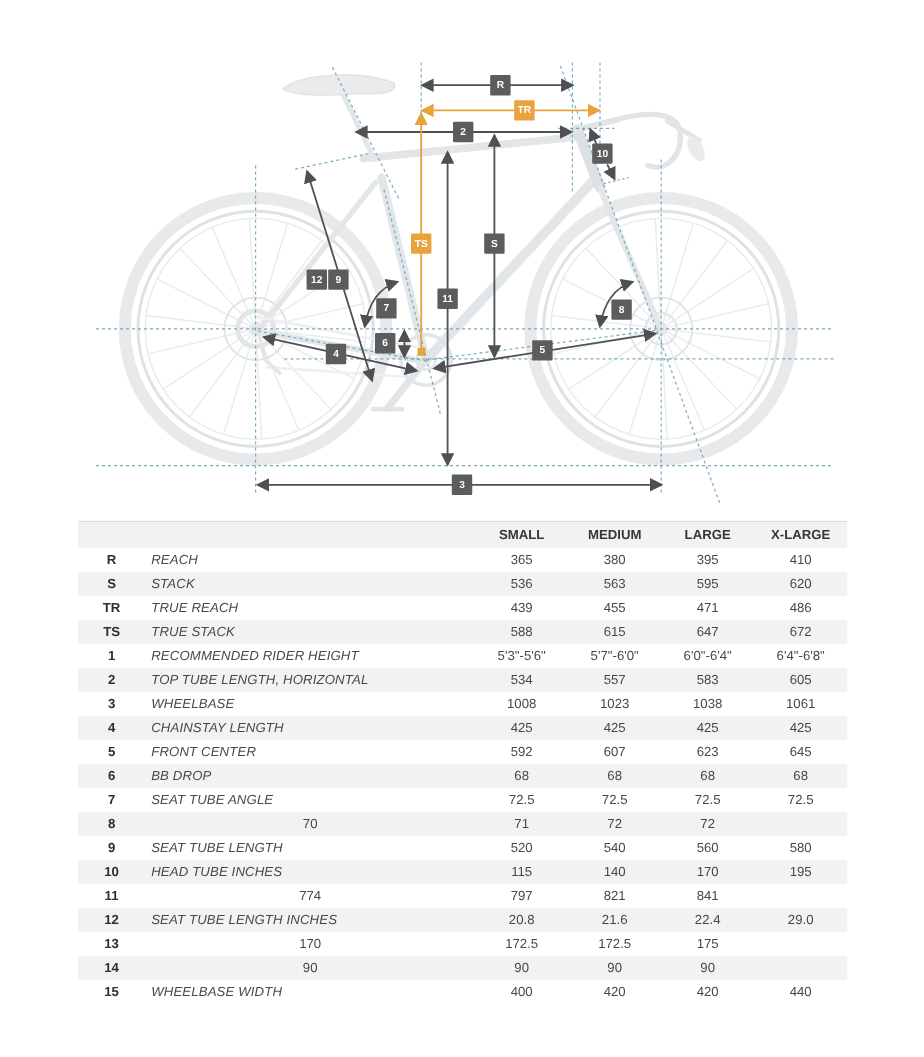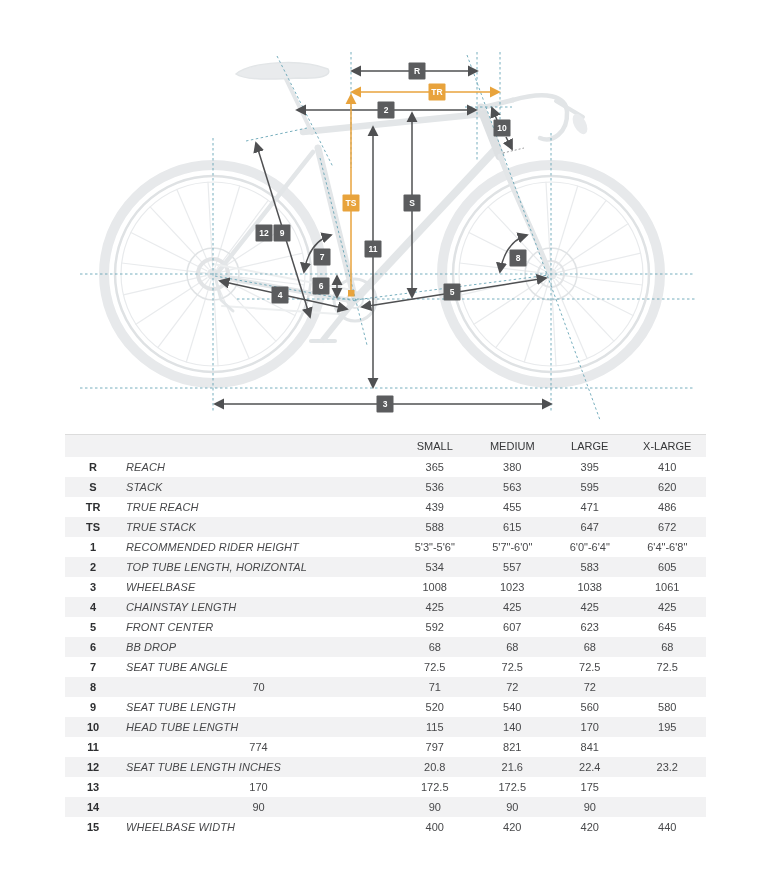--- a/index.html
+++ b/index.html
@@ -6,21 +6,21 @@
   body{width:770px;height:881px;position:relative;font-family:"Liberation Sans",sans-serif;overflow:hidden;}
   #diagram{position:absolute;left:0;top:0;width:770px;height:434px;}
   #diagram svg{position:absolute;left:0;top:0;}
   .mk{position:absolute;width:17px;height:17px;display:flex;align-items:center;justify-content:center;
       font-size:8.5px;font-weight:bold;color:#fff;background:#5b5c5e;transform:translate(-50%,-50%);
       border-radius:1px;letter-spacing:0;line-height:1;}
   .mk.orange{background:#e8a33c;}
   
   #geo-table{position:absolute;left:65px;top:434px;width:641px;border-top:1px solid #dcdcdc;font-size:11px;color:#47484a;}
   .trow,.thead{display:grid;grid-template-columns:56px 275px 77.5px 77.5px 77.5px 77.5px;align-items:center;}
-  .thead{height:22px;background:#f2f2f3;font-weight:normal;color:#353638;}
+  .thead{height:22px;background:#f2f2f3;font-weight:bold;color:#353638;}
   .trow{height:20px;background:#fff;}
   .trow.alt{background:#f2f2f3;}
   .cell{white-space:nowrap;overflow:hidden;}
   .cell.c0{text-align:center;font-weight:bold;color:#2e2f31;}
   .cell.c1{padding-left:5px;letter-spacing:.1px;font-style:italic;}
   .cell.c2,.cell.c3,.cell.c4,.cell.c5{text-align:center;}
   .thead .cell{text-align:center;}
 </style>
 </head>
 <body>
@@ -294,40 +294,40 @@
       <div class="trow">
         <div class="cell c0">9</div>
         <div class="cell c1">SEAT TUBE LENGTH</div>
         <div class="cell c2">520</div>
         <div class="cell c3">540</div>
         <div class="cell c4">560</div>
         <div class="cell c5">580</div>
       </div>
       <div class="trow alt">
         <div class="cell c0">10</div>
-        <div class="cell c1">HEAD TUBE LENGTH</div>
+        <div class="cell c1">HEAD TUBE INCHES</div>
         <div class="cell c2">115</div>
         <div class="cell c3">140</div>
         <div class="cell c4">170</div>
         <div class="cell c5">195</div>
       </div>
       <div class="trow">
         <div class="cell c0">11</div>
         <div class="cell c2">774</div>
         <div class="cell c3">797</div>
         <div class="cell c4">821</div>
         <div class="cell c5">841</div>
       </div>
       <div class="trow alt">
         <div class="cell c0">12</div>
         <div class="cell c1">SEAT TUBE LENGTH INCHES</div>
         <div class="cell c2">20.8</div>
         <div class="cell c3">21.6</div>
         <div class="cell c4">22.4</div>
-        <div class="cell c5">23.2</div>
+        <div class="cell c5">29.0</div>
       </div>
       <div class="trow">
         <div class="cell c0">13</div>
         <div class="cell c2">170</div>
         <div class="cell c3">172.5</div>
         <div class="cell c4">172.5</div>
         <div class="cell c5">175</div>
       </div>
       <div class="trow alt">
         <div class="cell c0">14</div>

